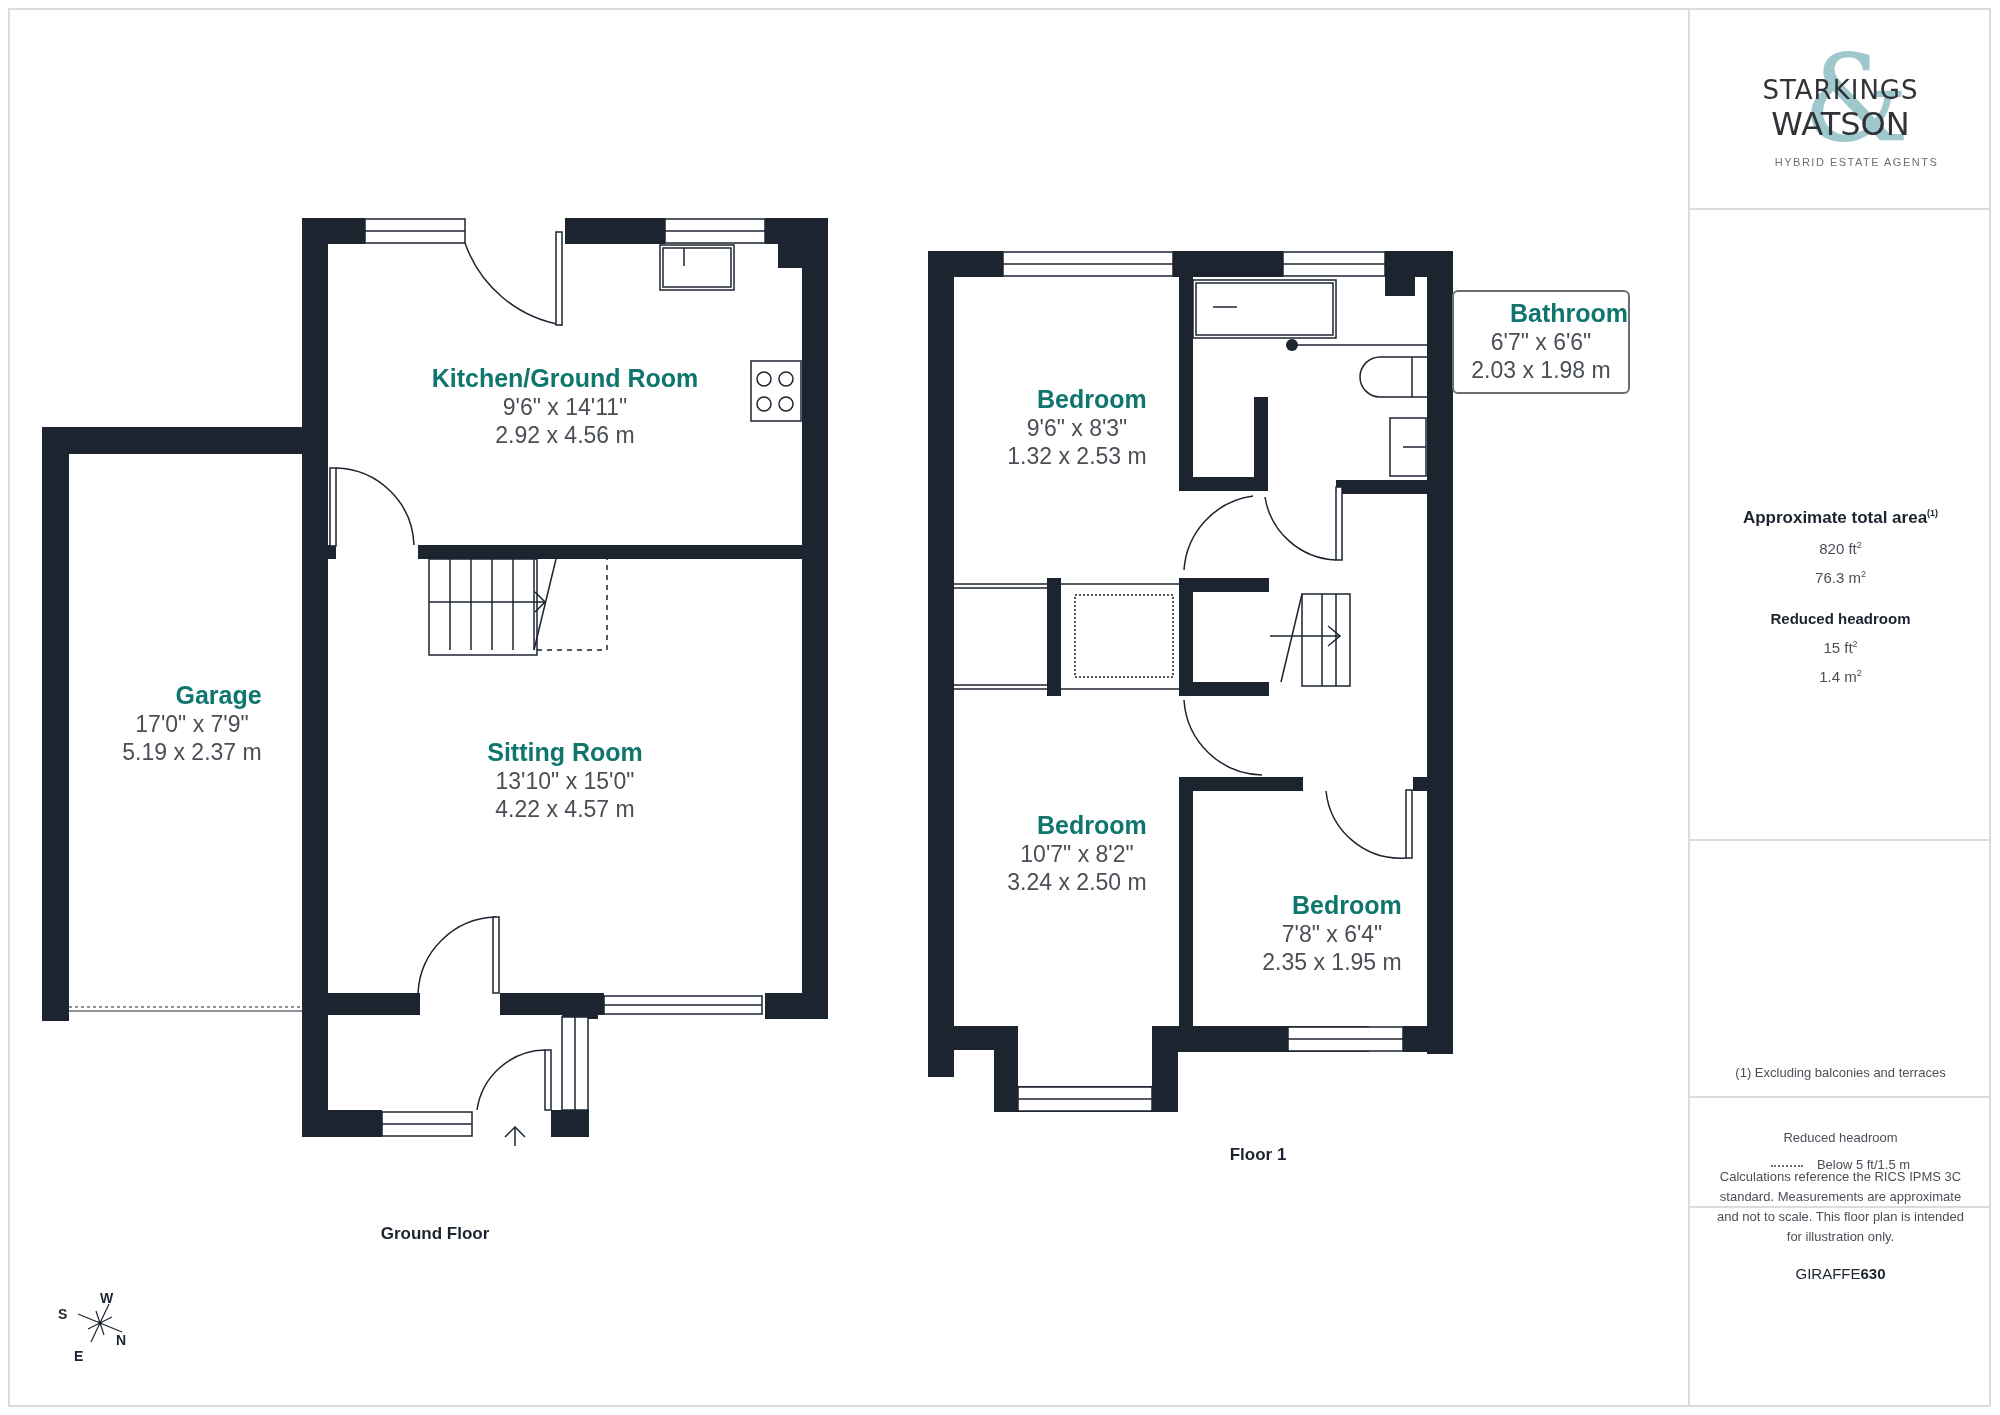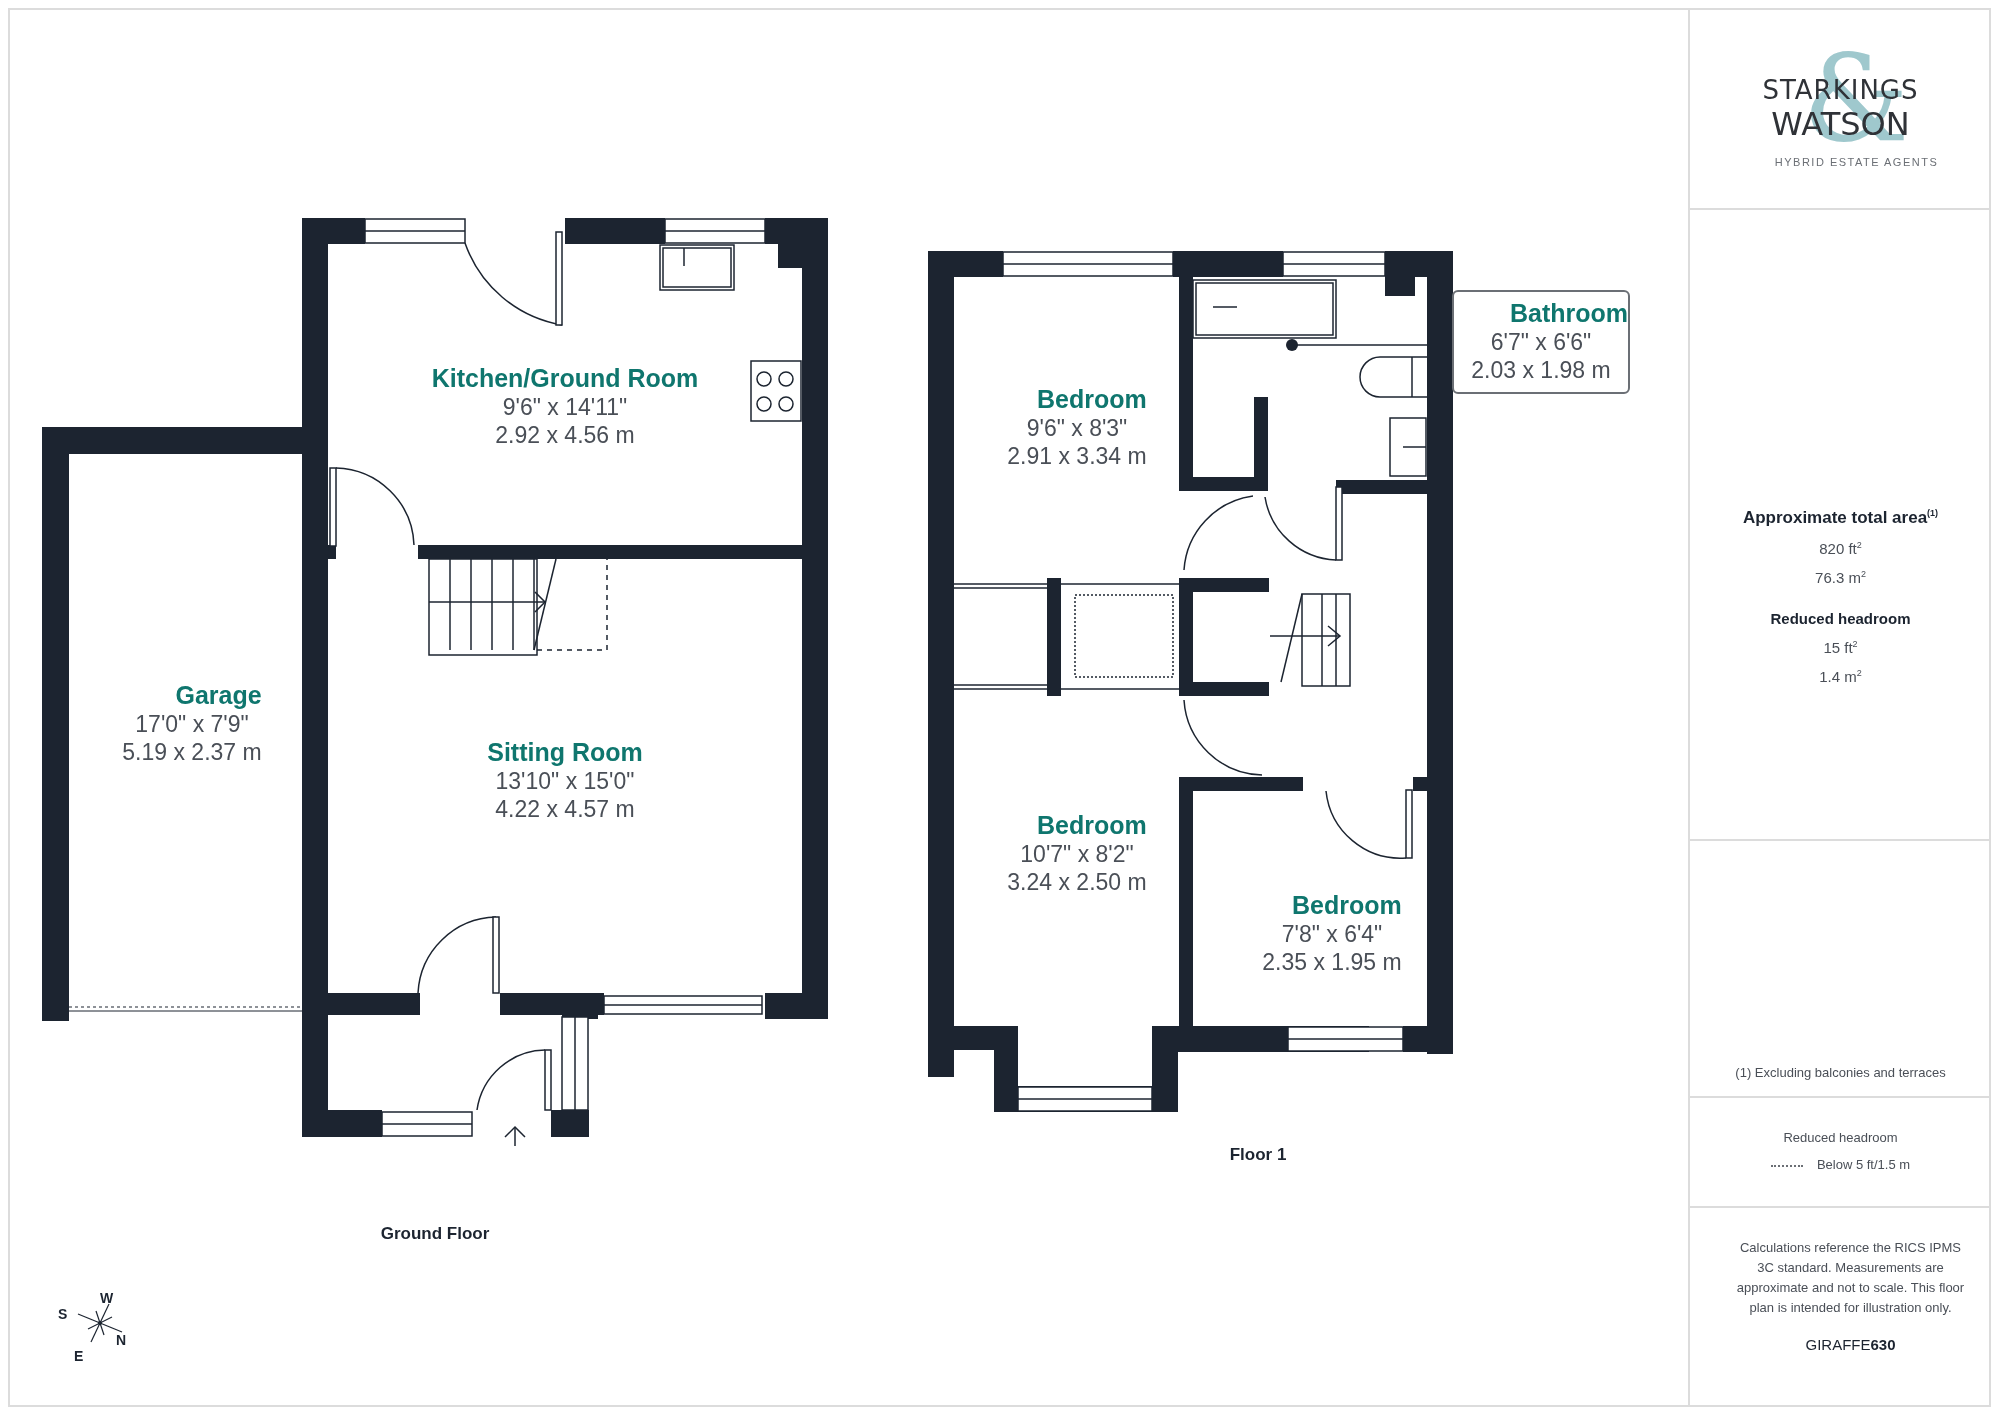--- a/index.html
+++ b/index.html
@@ -206,21 +206,21 @@
   <div class="room-dim">5.19 x 2.37 m</div>
 </div>
 <div class="room-label" style="left:565px; top:737px;">
   <div class="room-name">Sitting Room</div>
   <div class="room-dim">13'10" x 15'0"</div>
   <div class="room-dim">4.22 x 4.57 m</div>
 </div>
 <div class="room-label" style="left:1077px; top:384px;">
   <div class="room-name">Bedroom</div>
   <div class="room-dim">9'6" x 8'3"</div>
-  <div class="room-dim">2.91 x 3.34 m</div>
+  <div class="room-dim">1.32 x 2.53 m</div>
 </div>
 <div class="bath-box">
   <div class="room-name">Bathroom</div>
   <div class="room-dim">6'7" x 6'6"</div>
   <div class="room-dim">2.03 x 1.98 m</div>
 </div>
 <div class="room-label" style="left:1077px; top:810px;">
   <div class="room-name">Bedroom</div>
   <div class="room-dim">10'7" x 8'2"</div>
   <div class="room-dim">3.24 x 2.50 m</div>
@@ -271,17 +271,17 @@
 
   <div class="sec" style="top:1012px; height:78px; padding-top:45px;">
     <div class="note">(1) Excluding balconies and terraces</div>
   </div>
 
   <div class="sec" style="top:1090px; height:110px; padding-top:32px;">
     <div class="note">Reduced headroom</div>
     <div class="legend-row"><span class="legend-line"></span><span>Below 5 ft/1.5 m</span></div>
   </div>
 
-  <div class="sec" style="top:1200px; height:199px; padding-top:30px; border-bottom:none;padding-left:20px;">
+  <div class="sec" style="top:1129px; height:199px; padding-top:30px; border-bottom:none;">
     <div class="disclaimer">Calculations reference the RICS IPMS 3C standard. Measurements are approximate and not to scale. This floor plan is intended for illustration only.</div>
     <div class="giraffe"><span>GIRAFFE</span><b>630</b></div>
   </div>
 </div>
 
 </body></html>

